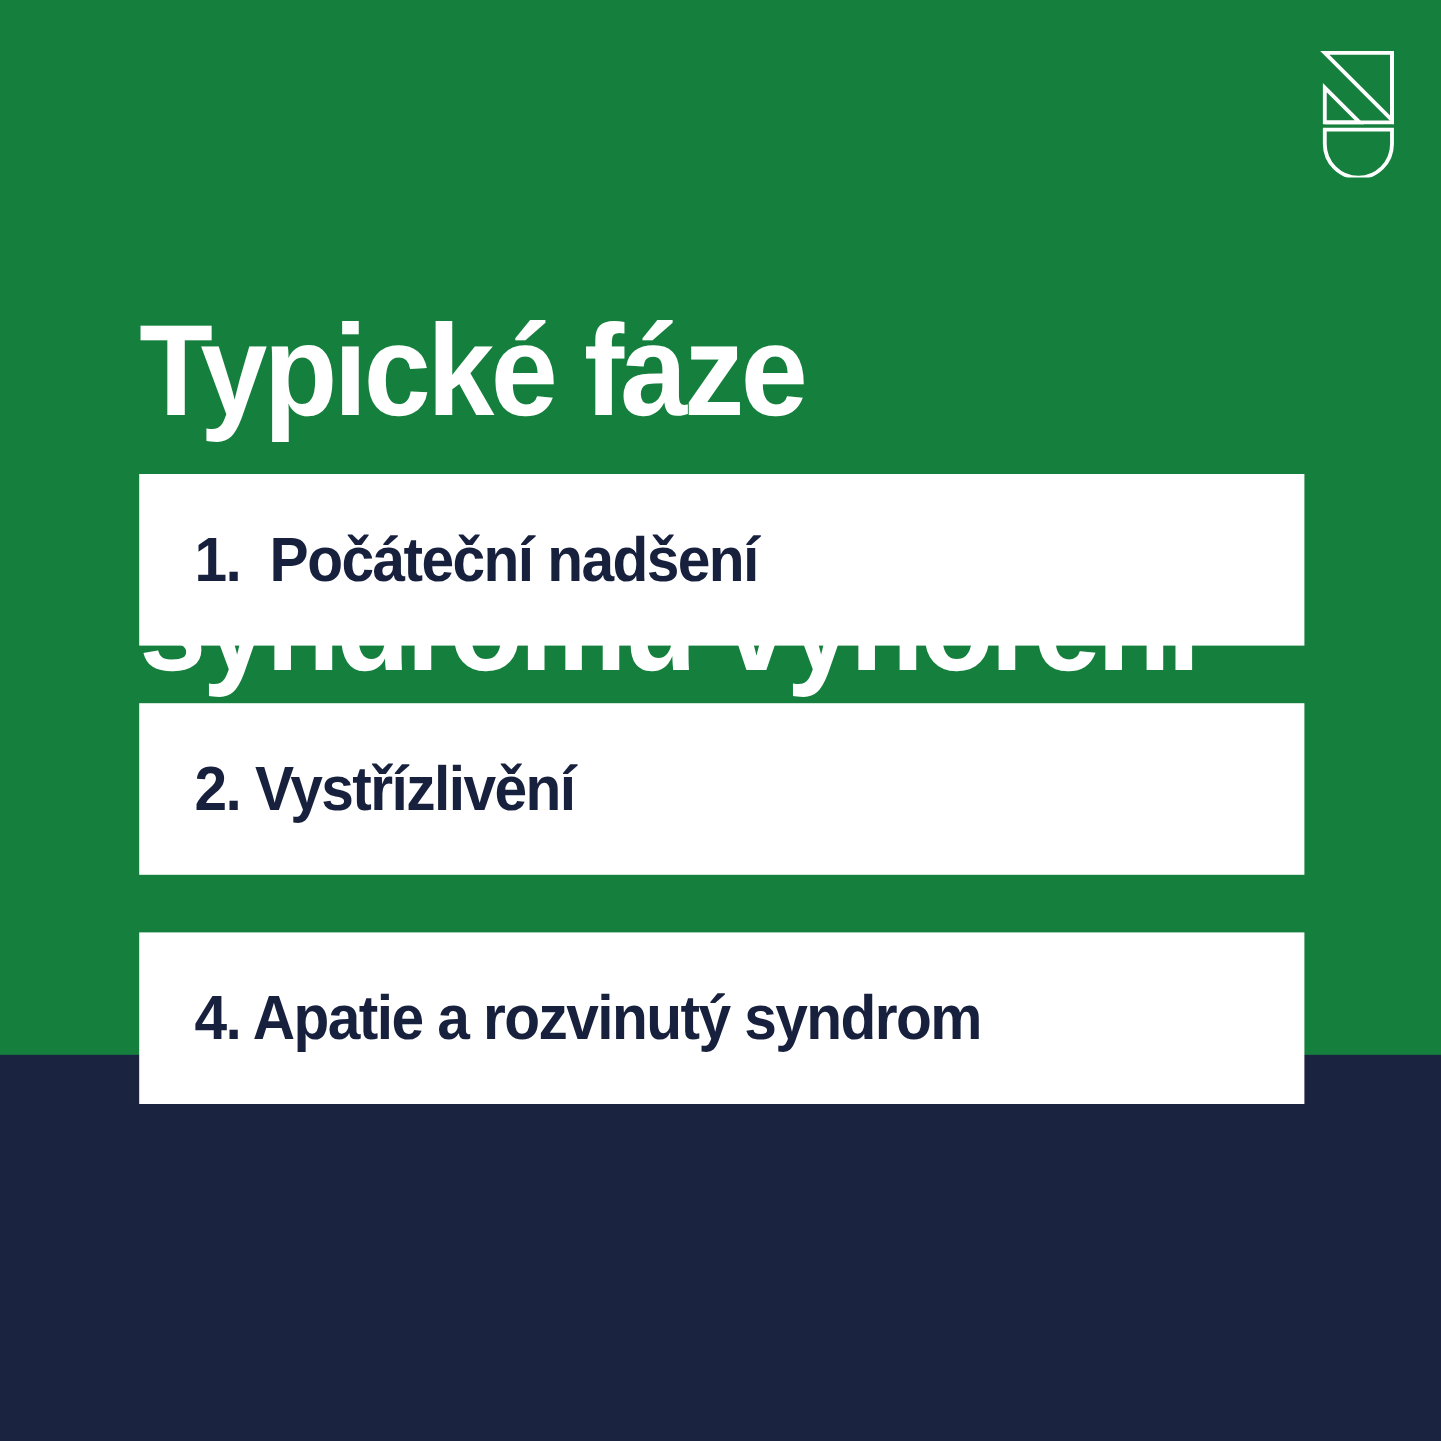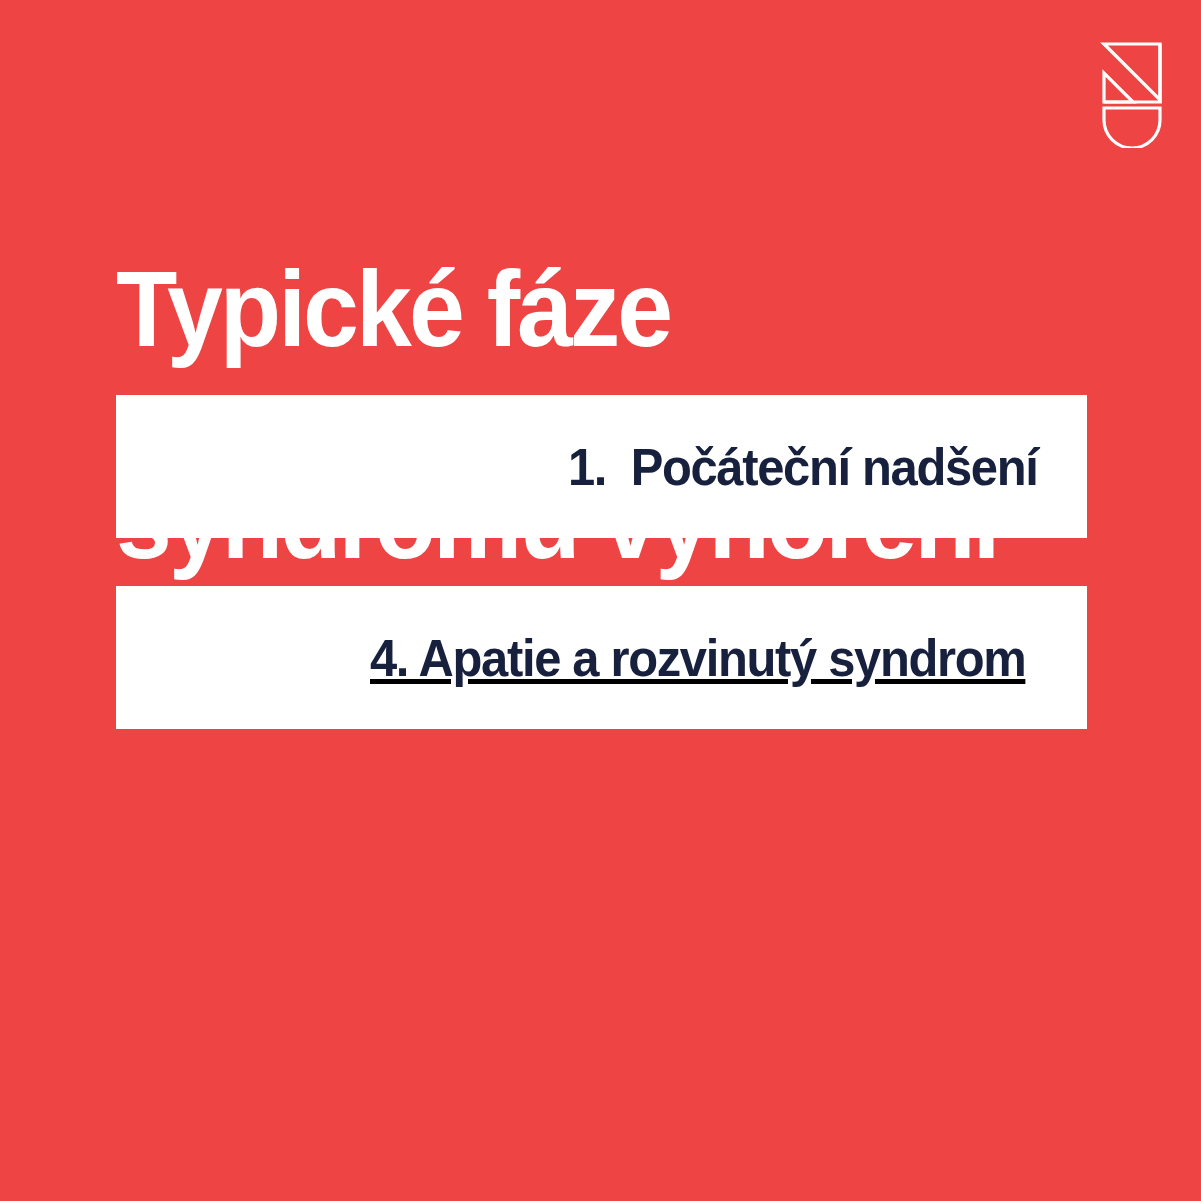--- a/index.html
+++ b/index.html
@@ -11,22 +11,22 @@
     width: 1201px;
     height: 1201px;
     background: #1a2440;
     font-family: "Liberation Sans", sans-serif;
     overflow: hidden;
   }
 
   .poster {
     position: relative;
     width: 1201px;
-    height: 1201px;
-    background: #ef4444;
+    height: 879px;
+    background: #15803d;
     box-sizing: border-box;
   }
 
   
   .logo {
     position: absolute;
     top: 40px;
     left: 1098px;
     width: 68px;
     height: 108px;
@@ -67,25 +67,23 @@
   .card {
     background: #ffffff;
     width: 971px;
     height: 143px;
     margin-bottom: 48px;
     display: flex;
     align-items: center;
     box-sizing: border-box;
     padding-left: 46px;
     padding-right: 20px;
-    justify-content: flex-end;
   }
   .card:last-child {
     margin-bottom: 0;
-    text-decoration: underline;
   }
   .card-label {
     color: #17203c;
     font-family: "Liberation Sans", sans-serif;
     font-weight: 700;
     font-size: 52px;
     line-height: 1;
     letter-spacing: -1.4px;
     transform: scaleX(0.94);
     transform-origin: left center;
@@ -111,17 +109,20 @@
   <h1 class="title">
     <span class="title-line">Typické fáze</span>
     <span class="title-line">syndromu vyhoření</span>
   </h1>
 
   <div class="cards">
     <div class="card">
       <span class="card-label">1.  Počáteční nadšení</span>
     </div>
     <div class="card">
+      <span class="card-label">2. Vystřízlivění</span>
+    </div>
+    <div class="card">
       <span class="card-label">4. Apatie a rozvinutý syndrom</span>
     </div>
   </div>
 
 </div>
 
 </body></html>

